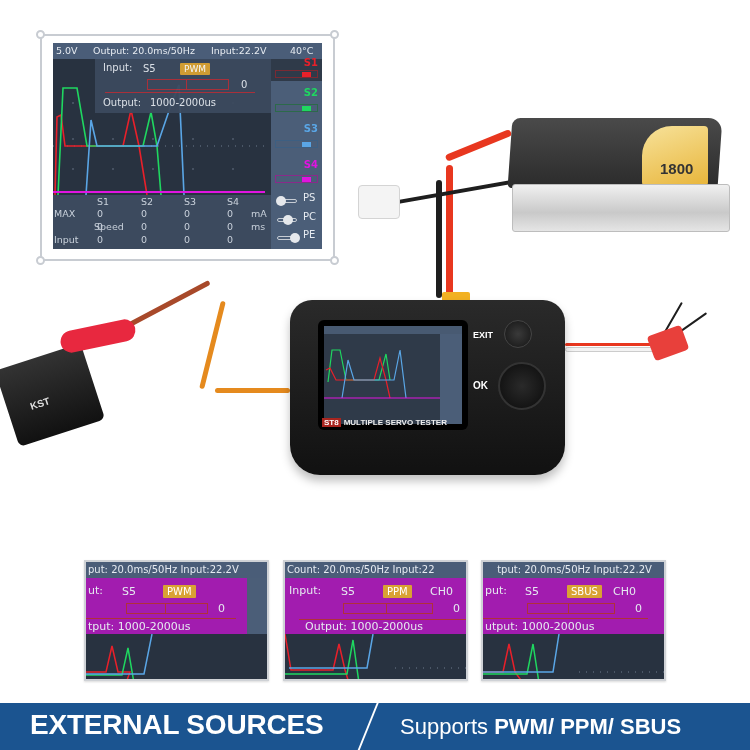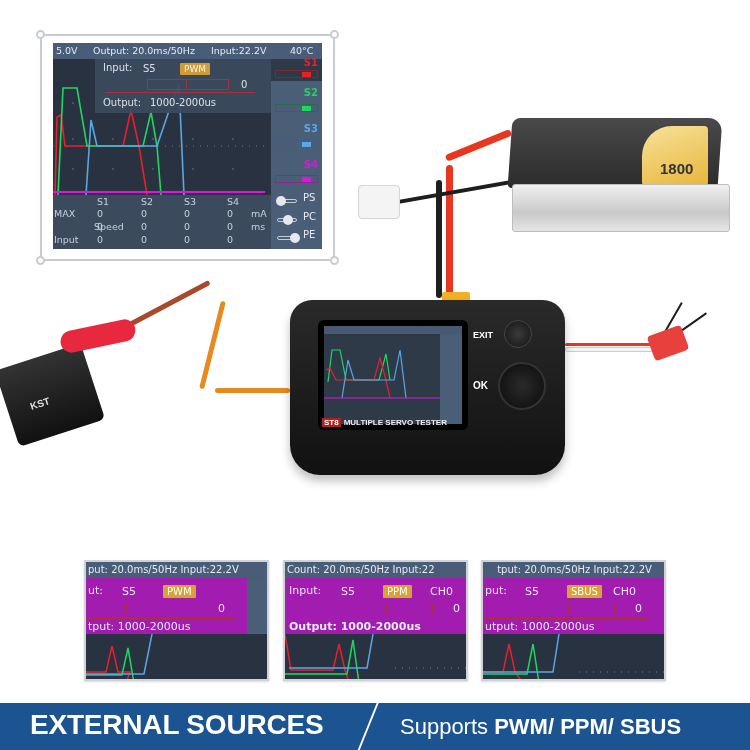--- a/index.html
+++ b/index.html
@@ -279,21 +279,21 @@
   <div class="mp-overlay">
     <span class="mp-lbl" style="left:4px;top:6px;">Input:</span>
     <span class="mp-lbl" style="left:56px;top:7px;">S5</span>
     <span class="mode-badge" style="left:98px;top:7px;font-size:10px;line-height:13px;">PPM</span>
     <span class="mp-lbl" style="left:145px;top:7px;">CH0</span>
     <div class="slider-box" style="left:58px;top:25px;width:90px;">
         <div style="position:absolute;left:42px;top:0;width:1px;height:9px;background:#b0303a;"></div>
       </div>
     <span class="mp-lbl" style="left:168px;top:24px;">0</span>
     <div class="red-line" style="left:14px;top:41px;width:171px;"></div>
-    <span class="mp-lbl" style="left:4px;top:42px;font-weight:bold;">Output:  1000-2000us</span>
+    <span class="mp-lbl" style="left:20px;top:42px;">Output:  1000-2000us</span>
   </div>
   <div class="mp-graph">
     <svg width="185" height="49">
       <polyline points="0,0 6,36 48,36 54,10 60,36 64,49" fill="none" stroke="#e8202a" stroke-width="1.5"></polyline>
       <polyline points="0,40 62,40 68,6 74,49" fill="none" stroke="#1fd760" stroke-width="1.5"></polyline>
       <polyline points="4,34 82,34 88,0 M102,0 L102,49" fill="none" stroke="#5aa6e6" stroke-width="1.5"></polyline>
       <line x1="110" y1="34" x2="185" y2="34" stroke="#6d7a8c" stroke-dasharray="1 6"></line>
     </svg>
   </div>
 </div>

